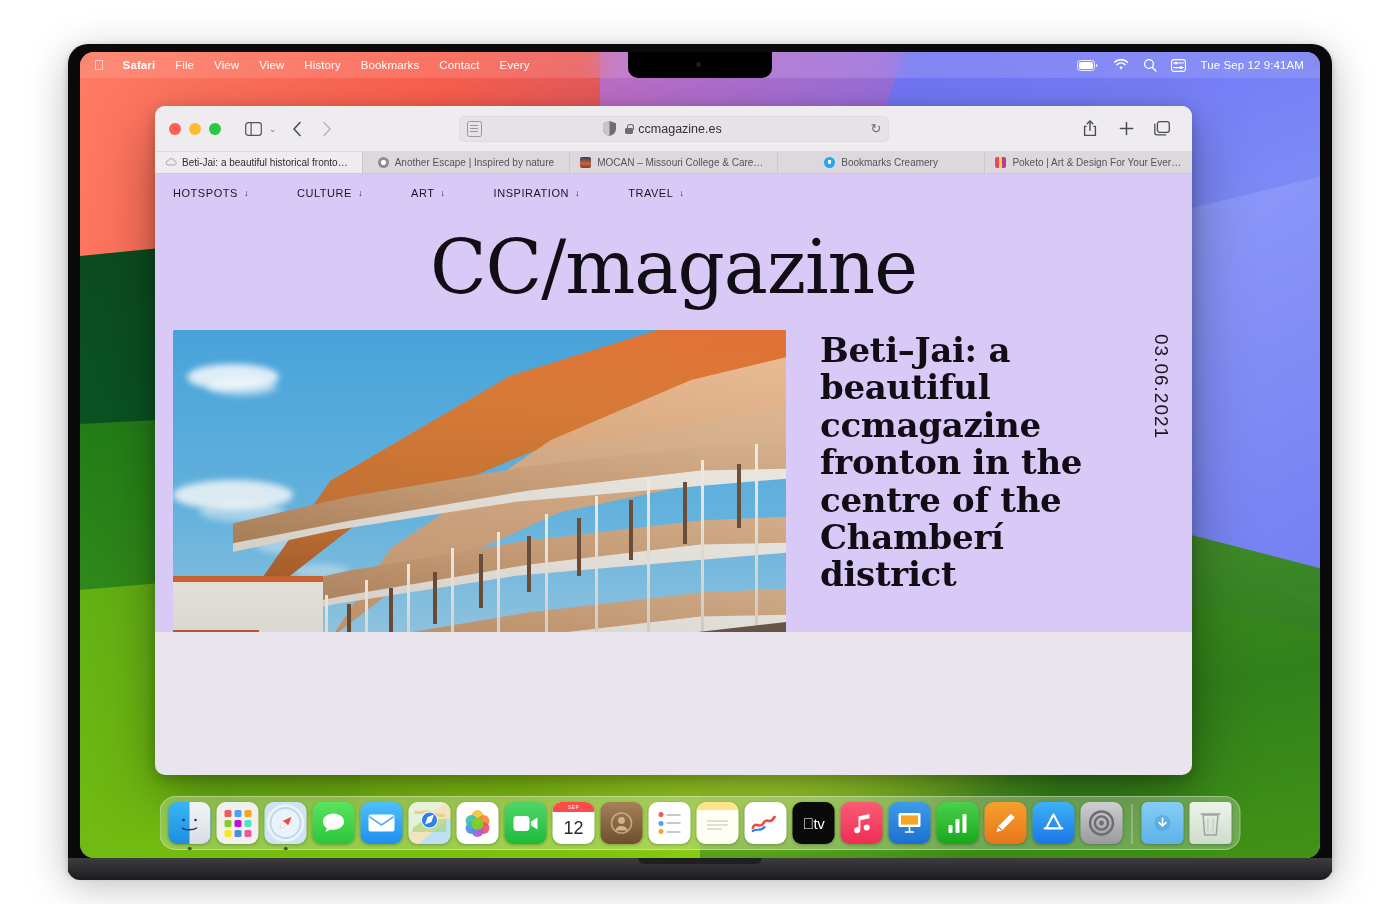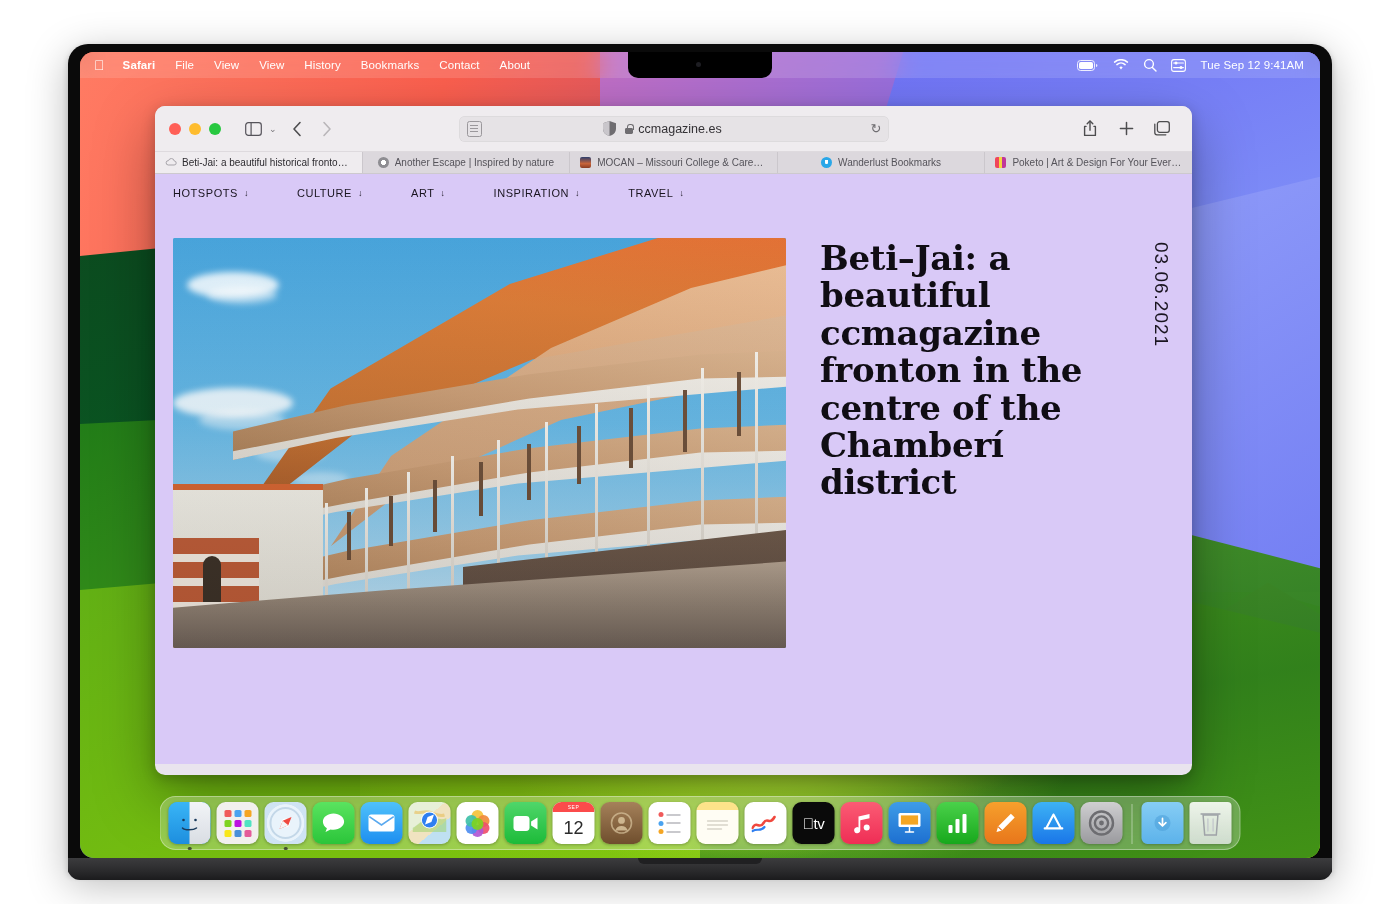--- a/index.html
+++ b/index.html
@@ -117,21 +117,21 @@
   .tab.active{ background:#efecef; color:#2d2b30; justify-content:flex-start; }
   .tab-fav{ width:11px; height:11px; border-radius:2px; flex:0 0 auto; display:inline-block; }
   .tab-label{ overflow:hidden; text-overflow:ellipsis; }
   .fav-cloud{ background:none; position:relative; }
   .fav-ae{ background:radial-gradient(circle at 50% 50%,#fff 0 30%,#8e8d92 32% 100%); border-radius:50%; }
   .fav-mocan{ background:linear-gradient(180deg,#2d3f6e 0%,#c8643a 60%,#8a3b22 100%); }
   .fav-wl{ background:radial-gradient(circle at 50% 45%,#fff 0 22%,#2aa7e8 24% 100%); border-radius:50%; }
   .fav-poketo{ background:linear-gradient(90deg,#f0465a 0 34%,#f4d63f 34% 67%,#c0379a 67% 100%); }
 
   
-  #webpage{ height:590px; background:#d9c9f7; position:relative; overflow:hidden; }
+  #webpage{ height:458px; background:#d9c9f7; position:relative; overflow:hidden; }
   #site-nav{ height:38px; display:flex; align-items:center; padding:0 18px;
     font-size:11.5px; color:#1a1520; }
   .nav-left{ display:flex; align-items:center; gap:0; }
   .nav-drop{ display:flex; align-items:center; gap:6px; margin-right:48px;
     letter-spacing:.55px; font-size:11px; }
   .nav-drop .chev{ font-size:9px; }
   .nav-right{ margin-left:auto; display:flex; align-items:center; }
   .nav-page{ font-size:16px; margin-left:40px; font-family:"Liberation Sans",sans-serif; }
   .nav-soc{ font-size:15px; margin-left:22px; }
   #nav-search{ margin-left:26px; }
@@ -282,21 +282,21 @@
   <div id="menubar">
     <div class="mb-left">
       <span id="apple-logo" class="mb-item"></span>
       <span class="mb-item bold">Safari</span>
       <span class="mb-item">File</span>
       <span class="mb-item">View</span>
       <span class="mb-item">View</span>
       <span class="mb-item">History</span>
       <span class="mb-item">Bookmarks</span>
       <span class="mb-item">Contact</span>
-      <span class="mb-item">About</span>
+      <span class="mb-item">Every</span>
     </div>
     <div class="mb-right">
       <span class="mb-icon">
         <svg width="22" height="11" viewBox="0 0 22 11">
             <rect x="0.5" y="0.5" width="17" height="10" rx="3" fill="none" stroke="#fff" stroke-opacity=".85"></rect>
             <rect x="2" y="2" width="14" height="7" rx="1.8" fill="#fff"></rect>
             <path d="M19 4v3c1-.3 1.4-.8 1.4-1.5S20 4.3 19 4z" fill="#fff" fill-opacity=".85"></path>
           </svg>
       </span>
       <span class="mb-icon">
@@ -409,21 +409,21 @@
       <div class="tab">
         <span class="tab-fav fav-ae"></span>
         <span class="tab-label">Another Escape | Inspired by nature</span>
       </div>
       <div class="tab">
         <span class="tab-fav fav-mocan"></span>
         <span class="tab-label">MOCAN – Missouri College &amp; Career Attainm...</span>
       </div>
       <div class="tab">
         <span class="tab-fav fav-wl"></span>
-        <span class="tab-label">Wanderlust Bookmarks</span>
+        <span class="tab-label">Bookmarks Creamery</span>
       </div>
       <div class="tab">
         <span class="tab-fav fav-poketo"></span>
         <span class="tab-label">Poketo | Art &amp; Design For Your Every Day</span>
       </div>
     </div>
 
     <div id="webpage">
 
       <div id="site-nav">
@@ -444,20 +444,23 @@
             <span>INSPIRATION</span>
             <span class="chev">↓</span>
           </span>
           <span class="nav-drop">
             <span>TRAVEL</span>
             <span class="chev">↓</span>
           </span>
         </div>
       </div>
 
+      <div id="masthead">
+        <div id="masthead-text">CC/magazine</div>
+      </div>
 
       <div id="article">
 
         <div id="hero-photo">
           <div class="ph" id="ph-sky"></div>
           <div class="cloud" style="left:14px;top:34px;width:92px;height:26px;"></div>
           <div class="cloud" style="left:34px;top:48px;width:70px;height:18px;opacity:.6;"></div>
           <div class="cloud" style="left:0px;top:150px;width:120px;height:30px;"></div>
           <div class="cloud" style="left:26px;top:172px;width:86px;height:20px;opacity:.55;"></div>
           <div class="cloud" style="left:82px;top:206px;width:70px;height:18px;opacity:.5;"></div>

